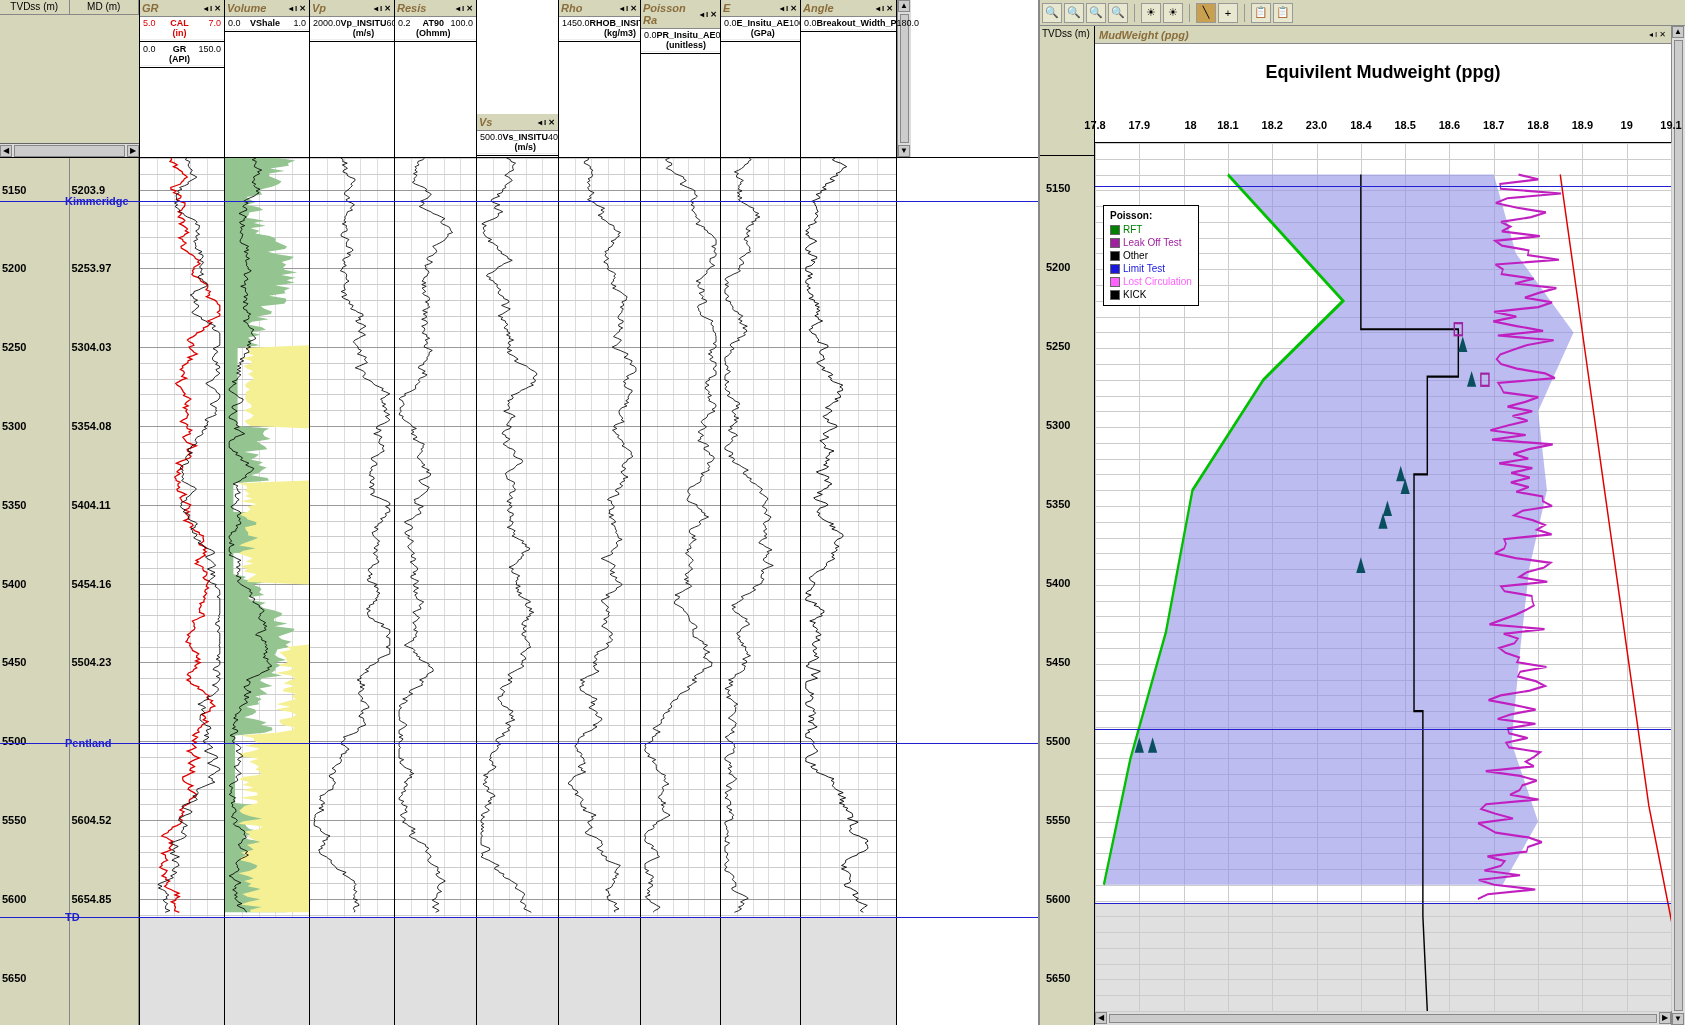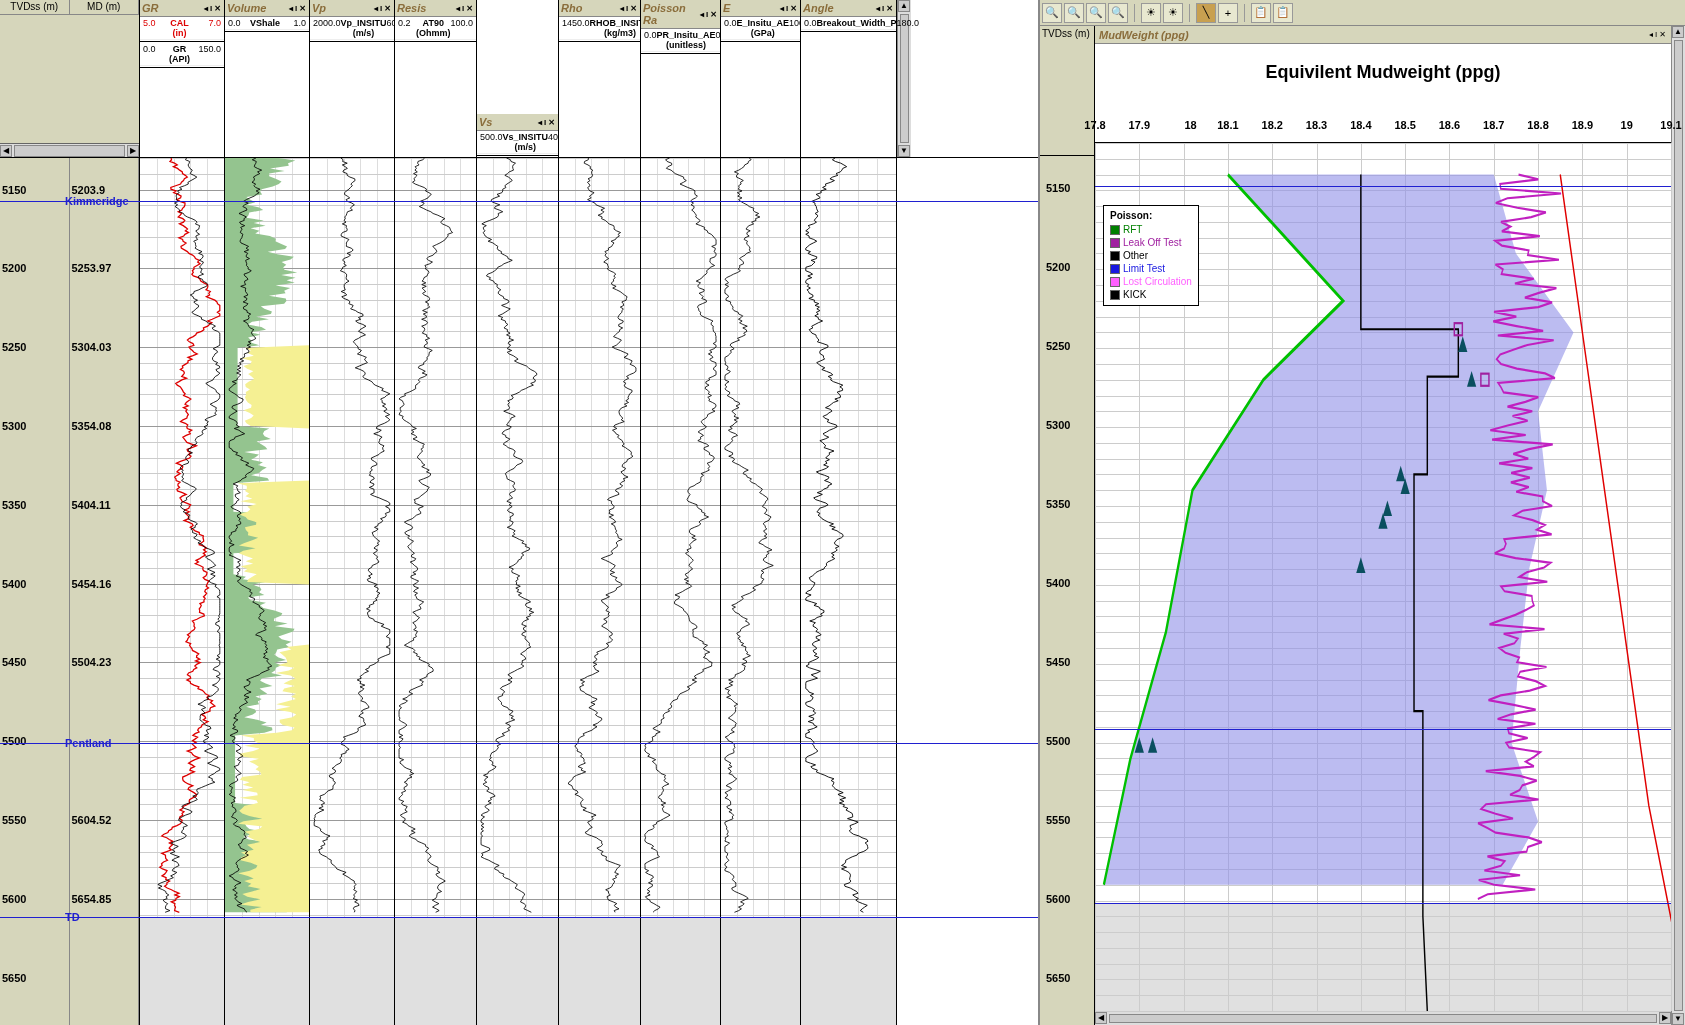--- a/index.html
+++ b/index.html
@@ -1235,21 +1235,21 @@
             <span>✕</span>
           </div>
         </div>
         <div class="chart-title">Equivilent Mudweight (ppg)</div>
         <div class="chart-xaxis" id="chart-xaxis">
             <div class="xaxis-tick" style="left: 0%;">17.8</div>
             <div class="xaxis-tick" style="left: 7.69231%;">17.9</div>
             <div class="xaxis-tick" style="left: 15.3846%; margin-left: 7px;">18</div>
             <div class="xaxis-tick" style="left: 23.0769%;">18.1</div>
             <div class="xaxis-tick" style="left: 30.7692%;">18.2</div>
-            <div class="xaxis-tick" style="left: 38.4615%;">18.3</div>
+            <div class="xaxis-tick" style="left: 38.4615%;">23.0</div>
             <div class="xaxis-tick" style="left: 46.1538%;">18.4</div>
             <div class="xaxis-tick" style="left: 53.8462%;">18.5</div>
             <div class="xaxis-tick" style="left: 61.5385%;">18.6</div>
             <div class="xaxis-tick" style="left: 69.2308%;">18.7</div>
             <div class="xaxis-tick" style="left: 76.9231%;">18.8</div>
             <div class="xaxis-tick" style="left: 84.6154%;">18.9</div>
             <div class="xaxis-tick" style="left: 92.3077%;">19</div>
             <div class="xaxis-tick" style="left: 100%;">19.1</div>
           </div>
         <div class="chart-plot" id="chart-plot">

